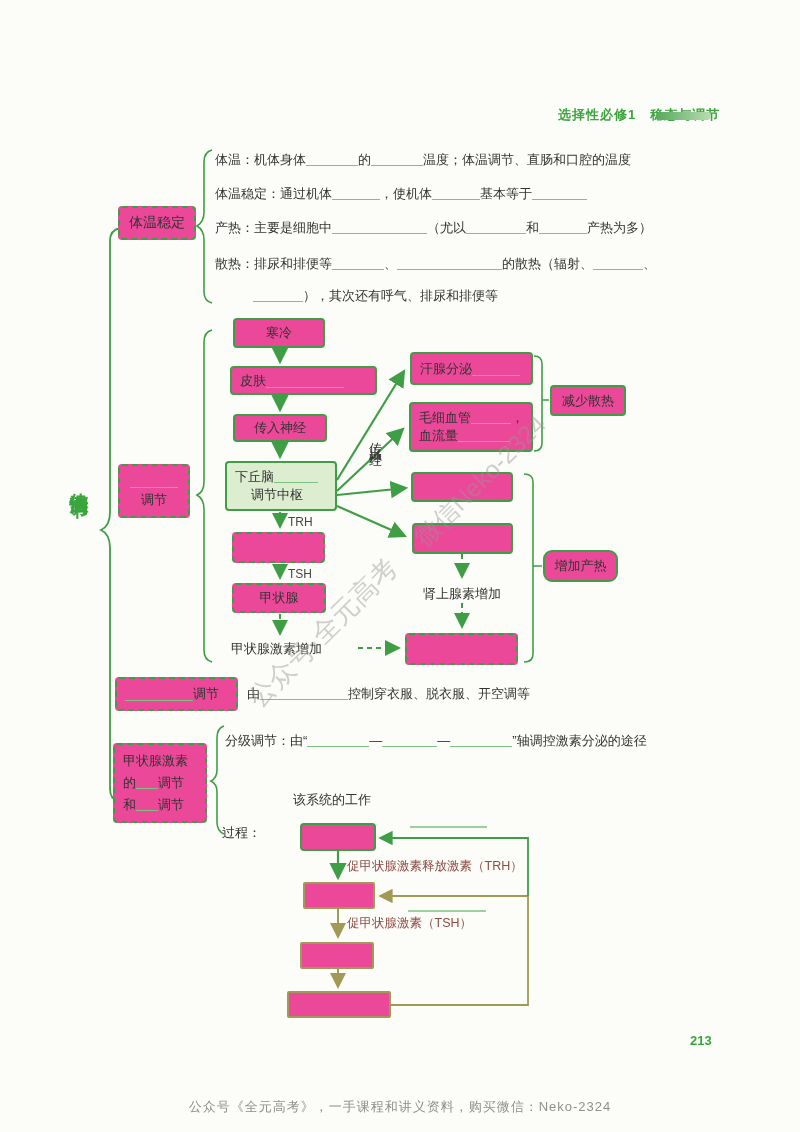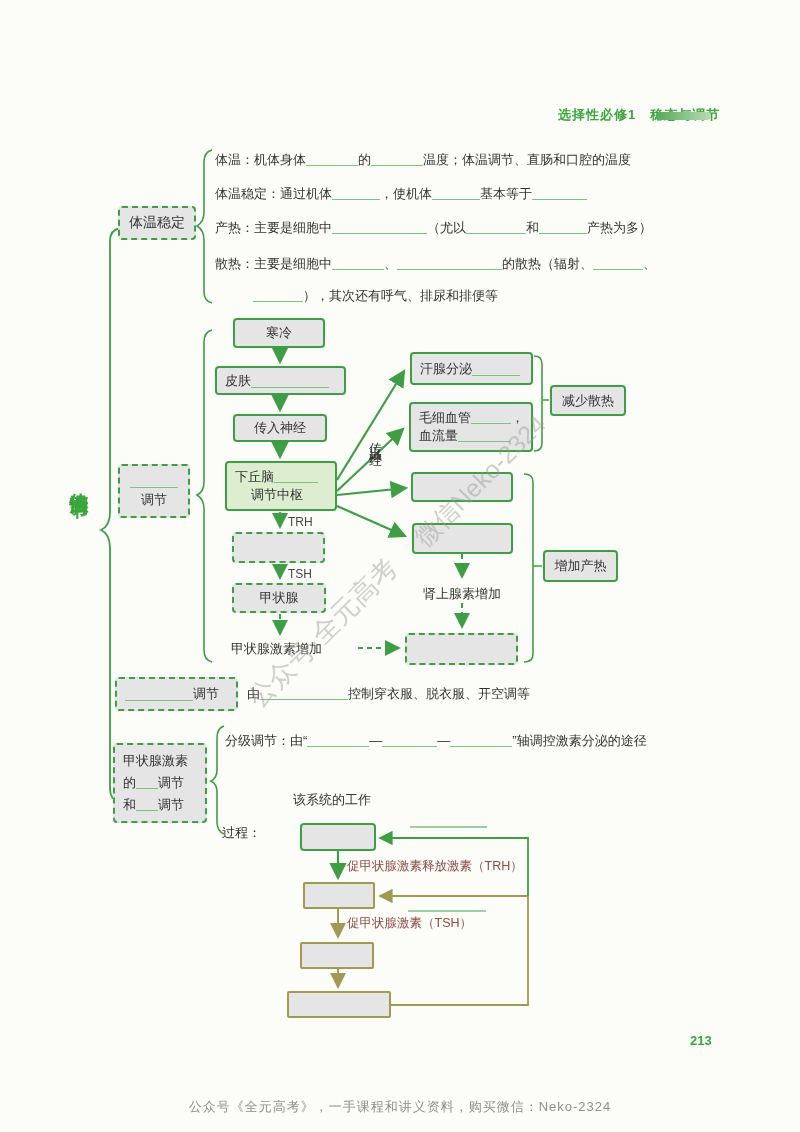--- a/index.html
+++ b/index.html
@@ -13,21 +13,21 @@
   html,body{margin:0;padding:0;background:#e8e8e8;}
   .page{
     position:relative;width:800px;height:1132px;background:#fcfcf9;
     font-family:"Liberation Sans","DejaVu Sans",sans-serif;color:var(--ink);
     overflow:hidden;margin:0 auto;
   }
   .txt{position:absolute;font-size:13px;line-height:16px;white-space:nowrap;color:var(--ink);}
   .blank{display:inline-block;border-bottom:1.5px solid var(--green-soft);height:13px;vertical-align:-2px;}
   .box{
     position:absolute;box-sizing:border-box;border:2px solid var(--green);border-radius:4px;
-    background:#e5e5e5;display:flex;align-items:center;justify-content:center;
+    background:#ec4899;display:flex;align-items:center;justify-content:center;
     font-size:13px;color:var(--ink);
   }
   .box.dashed{border-style:dashed;}
   .box.left{justify-content:flex-start;padding-left:8px;}
   .box.col{flex-direction:column;justify-content:center;align-items:flex-start;padding-left:8px;text-align:center;}
   .box.olive{border-color:var(--olive);border-radius:2px;}
   .vtext{
     position:absolute;writing-mode:vertical-rl;text-orientation:upright;
     letter-spacing:2px;white-space:nowrap;
   }
@@ -108,35 +108,35 @@
   <div class="txt" style="left:215px;top:152px;">
     <span>体温：机体身体</span><span class="blank" style="width:52px"></span><span>的</span><span class="blank" style="width:52px"></span><span>温度；体温调节、直肠和口腔的温度</span>
   </div>
   <div class="txt" style="left:215px;top:186px;">
     <span>体温稳定：通过机体</span><span class="blank" style="width:48px"></span><span>，使机体</span><span class="blank" style="width:48px"></span><span>基本等于</span><span class="blank" style="width:55px"></span>
   </div>
   <div class="txt" style="left:215px;top:220px;">
     <span>产热：主要是细胞中</span><span class="blank" style="width:95px"></span><span>（尤以</span><span class="blank" style="width:60px"></span><span>和</span><span class="blank" style="width:48px"></span><span>产热为多）</span>
   </div>
   <div class="txt" style="left:215px;top:256px;">
-    <span>散热：主要是细胞中</span><span class="blank" style="width:52px"></span><span>、</span><span class="blank" style="width:105px"></span><span>的散热（辐射、</span><span class="blank" style="width:50px"></span><span>、</span>
+    <span>散热：排尿和排便等</span><span class="blank" style="width:52px"></span><span>、</span><span class="blank" style="width:105px"></span><span>的散热（辐射、</span><span class="blank" style="width:50px"></span><span>、</span>
   </div>
   <div class="txt" style="left:253px;top:288px;">
     <span class="blank" style="width:50px"></span><span>），其次还有呼气、排尿和排便等</span>
   </div>
 
   <div class="box dashed col" style="left:118px;top:464px;width:72px;height:54px;align-items:center;padding-left:0;">
     <span class="blank" style="width:48px;margin-bottom:3px;"></span>
     <span>调节</span>
   </div>
 
   <div class="box" style="left:233px;top:318px;width:92px;height:30px;justify-content:center;">
     <span>寒冷</span>
   </div>
-  <div class="box left" style="left:215px;top:366px;width:131px;height:29px;">
+  <div class="box left" style="left:230px;top:366px;width:147px;height:29px;">
     <span>皮肤</span>
       <span class="blank" style="width:78px"></span>
   </div>
   <div class="box" style="left:233px;top:414px;width:94px;height:28px;">
     <span>传入神经</span>
   </div>
   <div class="box col" style="left:225px;top:461px;width:112px;height:50px;background:var(--fill-green);line-height:18px;">
     <span><span>下丘脑</span><span class="blank" style="width:44px"></span></span>
     <span style="padding-left:16px;">调节中枢</span>
   </div>
@@ -160,21 +160,21 @@
     <span><span>血流量</span><span class="blank" style="width:52px"></span></span>
   </div>
   <div class="box" style="left:550px;top:385px;width:76px;height:31px;">
     <span>减少散热</span>
   </div>
 
   <div class="box" style="left:411px;top:472px;width:102px;height:30px;"></div>
   <div class="box" style="left:412px;top:523px;width:101px;height:31px;"></div>
   <div class="txt" style="left:423px;top:586px;">肾上腺素增加</div>
   <div class="box dashed" style="left:405px;top:633px;width:113px;height:32px;"></div>
-  <div class="box" style="left:543px;top:550px;width:75px;height:32px;">
+  <div class="box" style="left:543px;top:550px;width:75px;height:32px;border-radius:9px;">
     <span>增加产热</span>
   </div>
 
   <div class="box dashed left" style="left:115px;top:677px;width:123px;height:34px;">
     <span class="blank" style="width:68px"></span>
       <span>调节</span>
   </div>
   <div class="txt" style="left:247px;top:686px;">
     <span>由</span><span class="blank" style="width:88px"></span><span>控制穿衣服、脱衣服、开空调等</span>
   </div>

